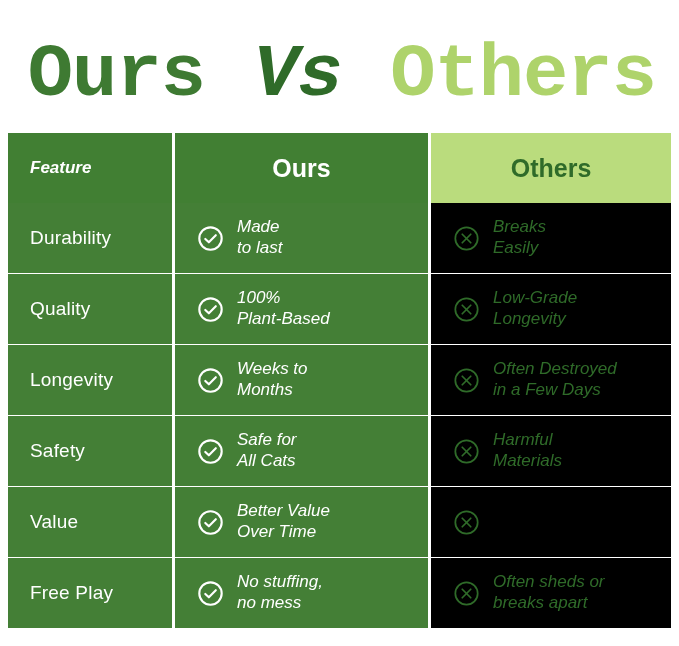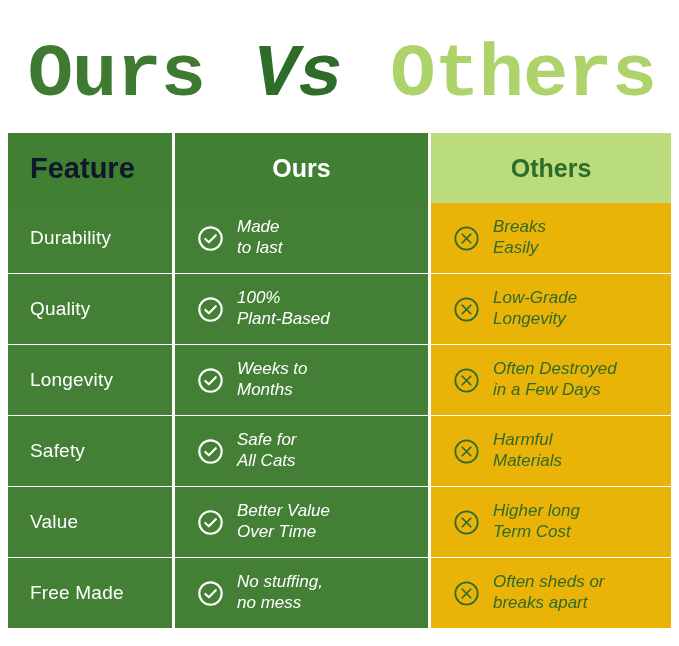--- a/index.html
+++ b/index.html
@@ -72,42 +72,43 @@
   .col-ours   { margin-left: 3px; }
   .col-others { margin-left: 3px; }
 
   
   .header-row { height: 70px; }
   .header-row .col-feature,
   .header-row .col-ours { background: #417F33; }
   .header-row .col-others { background: #BADC7D; }
 
   .header-row .h-feature {
-    color: #0f172a;
-    font-size: 29px;
+    color: #ffffff;
+    font-size: 17px;
     font-weight: 700;
+    font-style: italic;
   }
   .header-row .col-ours   { justify-content: center; padding-left: 0; }
   .header-row .col-others { justify-content: center; padding-left: 0; }
   .header-row .h-ours {
     color: #ffffff;
     font-size: 25px;
     font-weight: 700;
   }
   .header-row .h-others {
     color: #2F6B29;
     font-size: 25px;
     font-weight: 700;
   }
 
   
   .data-row { height: 70px; }
   .data-row .col-feature,
   .data-row .col-ours { background: #447F36; }
-  .data-row .col-others { background: #eab308; }
+  .data-row .col-others { background: #000000; }
 
   .feature-label {
     color: #ffffff;
     font-size: 19px;
     font-weight: 400;
     letter-spacing: 0.2px;
   }
 
   .valcell {
     display: flex;
@@ -269,28 +270,26 @@
             <span class="val-text">Better Value
 Over Time</span>
           </div>
         </div>
         <div class="cell col-others">
           <div class="valcell">
             <svg class="icon" viewBox="0 0 28 28">
               <circle cx="14" cy="14" r="11.6" fill="none" stroke="#2F6B29" stroke-width="1.8"></circle>
               <path d="M9.6 9.6 L18.4 18.4 M18.4 9.6 L9.6 18.4" fill="none" stroke="#2F6B29" stroke-width="1.8" stroke-linecap="round"></path>
             </svg>
-            <span class="val-text">Higher long
-Term Cost</span>
-          </div>
-        </div>
-      </div>
-      <div class="row data-row">
-        <div class="cell col-feature">
-          <span class="feature-label">Free Made</span>
+          </div>
+        </div>
+      </div>
+      <div class="row data-row">
+        <div class="cell col-feature">
+          <span class="feature-label">Free Play</span>
         </div>
         <div class="cell col-ours">
           <div class="valcell">
             <svg class="icon" viewBox="0 0 28 28">
               <circle cx="14" cy="14" r="11.6" fill="none" stroke="#ffffff" stroke-width="2.2"></circle>
               <path d="M8.6 14.4 L12.3 18 L19.5 10.6" fill="none" stroke="#ffffff" stroke-width="2.2" stroke-linecap="round" stroke-linejoin="round"></path>
             </svg>
             <span class="val-text">No stuffing,
 no mess</span>
           </div>

